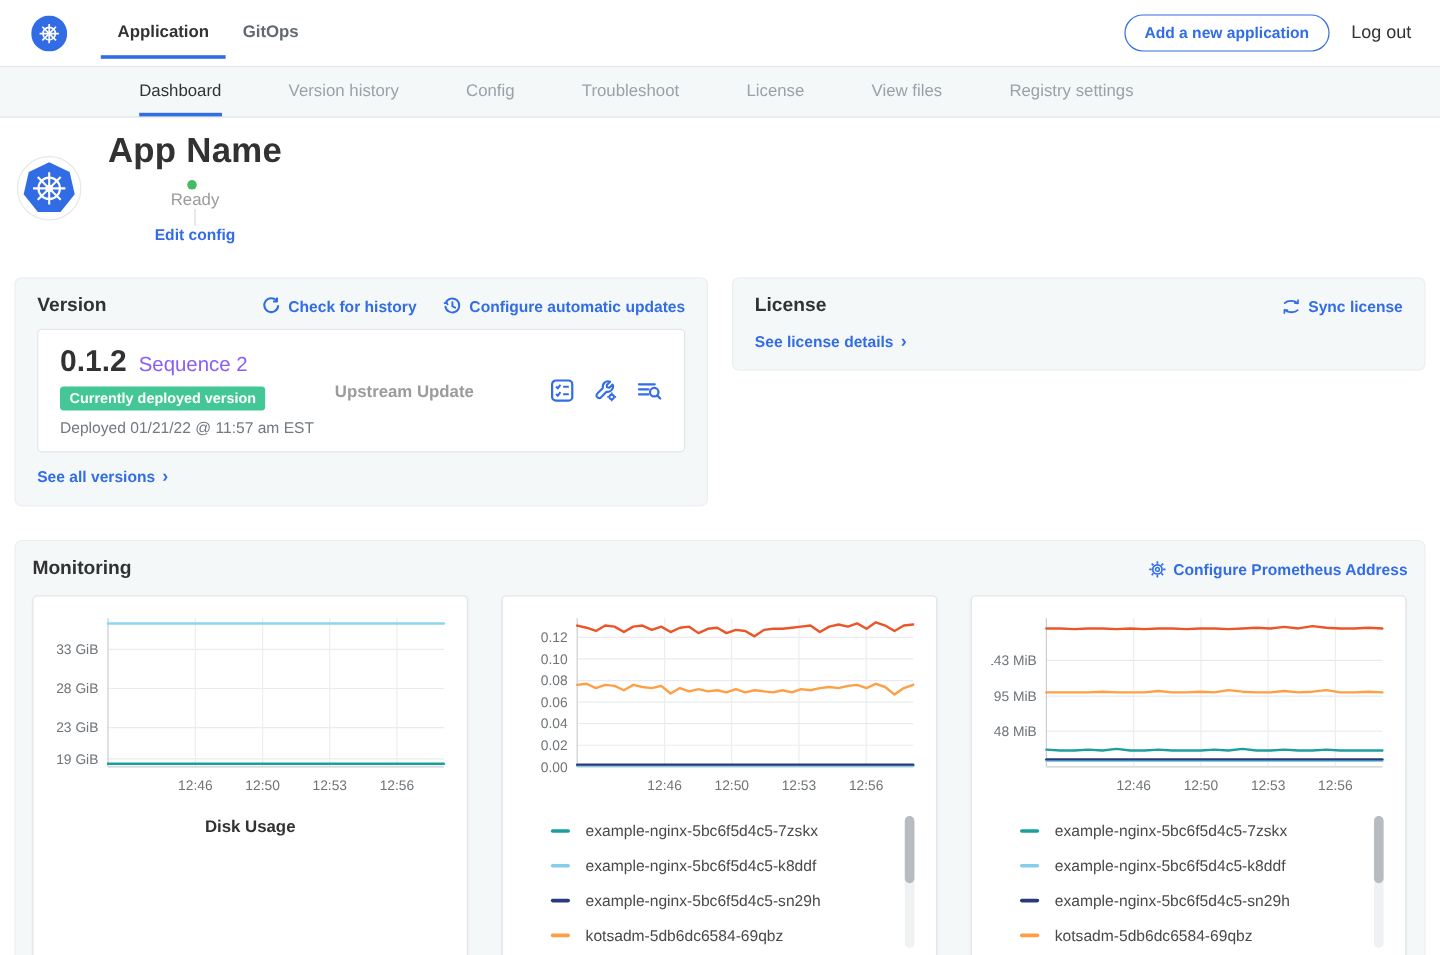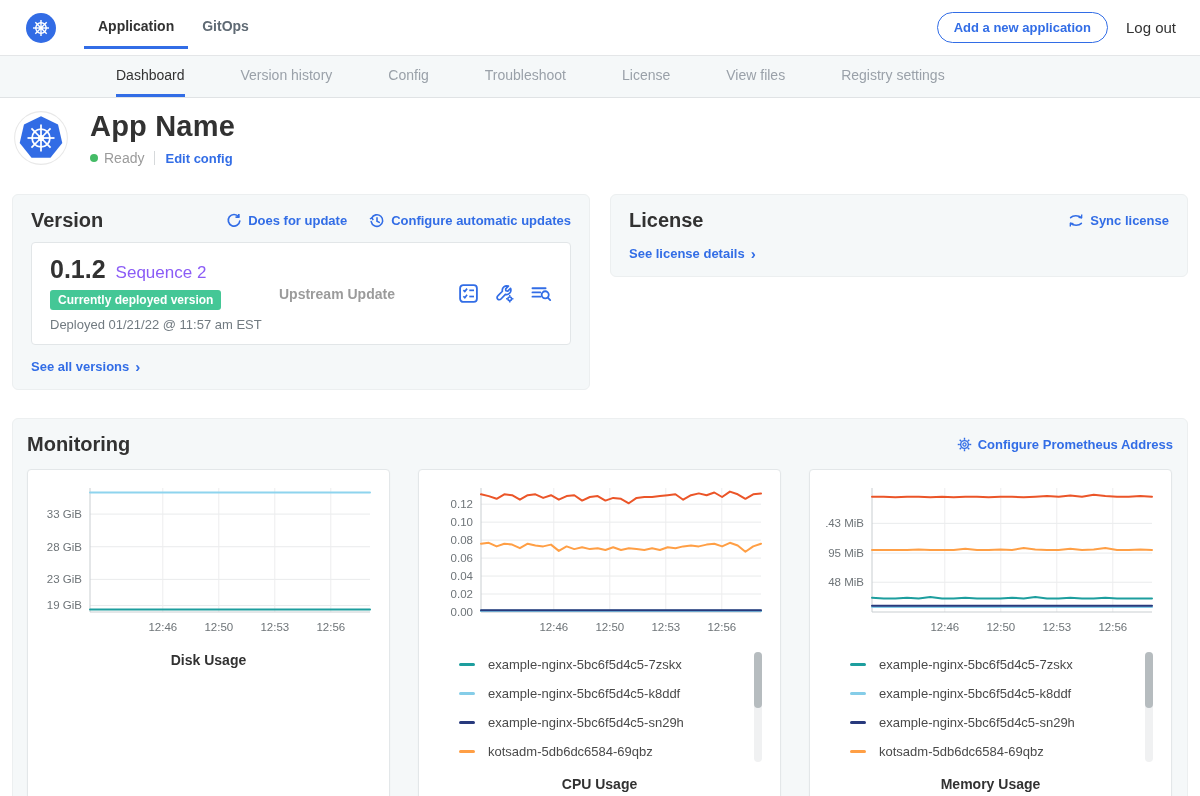--- a/index.html
+++ b/index.html
@@ -16,33 +16,33 @@
 
   
   .subnav { height:42px; background:#f5f8f9; border-bottom:1px solid #e0e3e5; display:flex; align-items:stretch; padding-left:116px; }
   .subnav-tab { display:flex; align-items:center; margin-right:56px; font-size:14px; color:#9aa1a9; border-bottom:3px solid transparent; cursor:pointer; }
   .subnav-tab.active { color:#323232; border-bottom-color:#326de6; }
 
   
   .app-header { display:flex; align-items:center; padding:12px 0 14px 14px; }
   .app-logo { width:54px; height:54px; margin-right:22px; }
   .app-title { font-size:29px; font-weight:bold; color:#323232; letter-spacing:.2px; }
-  .app-status-row { display:flex; align-items:center; margin-top:7px; }
+  .app-status-row { display:flex; align-items:center; margin-top:7px;flex-direction:column; }
   .status-dot { width:8px; height:8px; border-radius:50%; background:#44bb66; margin-right:6px; }
   .status-text { font-size:14px; color:#9b9b9b; }
   .status-divider { width:1px; height:14px; background:#d6d9db; margin:0 10px; }
   .link { color:#326de6; font-size:13px; font-weight:bold; cursor:pointer; display:inline-flex; align-items:center; gap:6px; text-decoration:none; }
   .chev { font-size:15px; font-weight:bold; line-height:1; }
 
   
   .main { padding:0 12px; margin-top:14px; }
   .cards-row { display:flex; gap:20px; align-items:flex-start; }
   .panel { background:#f5f8f9; border:1px solid #eceff0; border-radius:6px; padding:14px 18px 14px 18px; }
   .panel-header { display:flex; align-items:center; }
-  .panel-title { font-size:20px; font-weight:bold; color:#323232; }
+  .panel-title { font-size:16px; font-weight:bold; color:#323232; }
   .panel-header .spacer { flex:1; }
   .panel-header .link { margin-left:22px; }
   .inner-card { background:#fff; border:1px solid #e2e6e8; border-radius:4px; margin-top:10px; }
 
   
   .version-panel { width:578px; }
   .version-inner { display:flex; align-items:center; padding:12px 18px; min-height:88px; }
   .version-left { width:215px; }
   .version-number-row { display:flex; align-items:baseline; gap:10px; }
   .version-number { font-size:25px; font-weight:bold; color:#323232; }
@@ -150,21 +150,21 @@
 
     <section class="panel version-panel">
       <div class="panel-header">
         <span class="panel-title">Version</span>
         <span class="spacer"></span>
         <span class="link">
           <svg width="16" height="16" viewBox="0 0 16 16">
             <path d="M12.6 3.7 A5.8 5.8 0 1 0 13.8 8" fill="none" stroke="#326de6" stroke-width="1.7" stroke-linecap="round"></path>
             <path d="M12.8 0.9 L12.8 4.2 L9.5 4.2" fill="none" stroke="#326de6" stroke-width="1.7" stroke-linejoin="round"></path>
           </svg>
-          <span>Does for update</span>
+          <span>Check for history</span>
         </span>
         <span class="link">
           <svg width="16" height="16" viewBox="0 0 16 16">
             <path d="M2.6 5.2 A5.8 5.8 0 1 1 2.2 8.6" fill="none" stroke="#326de6" stroke-width="1.6" stroke-linecap="round"></path>
             <path d="M0.9 5.9 L3.1 5.0 L4.2 7.2" fill="none" stroke="#326de6" stroke-width="1.5" stroke-linejoin="round"></path>
             <path d="M8 4.9 L8 8.2 L10.3 9.4" fill="none" stroke="#326de6" stroke-width="1.6" stroke-linecap="round"></path>
           </svg>
           <span>Configure automatic updates</span>
         </span>
       </div>

